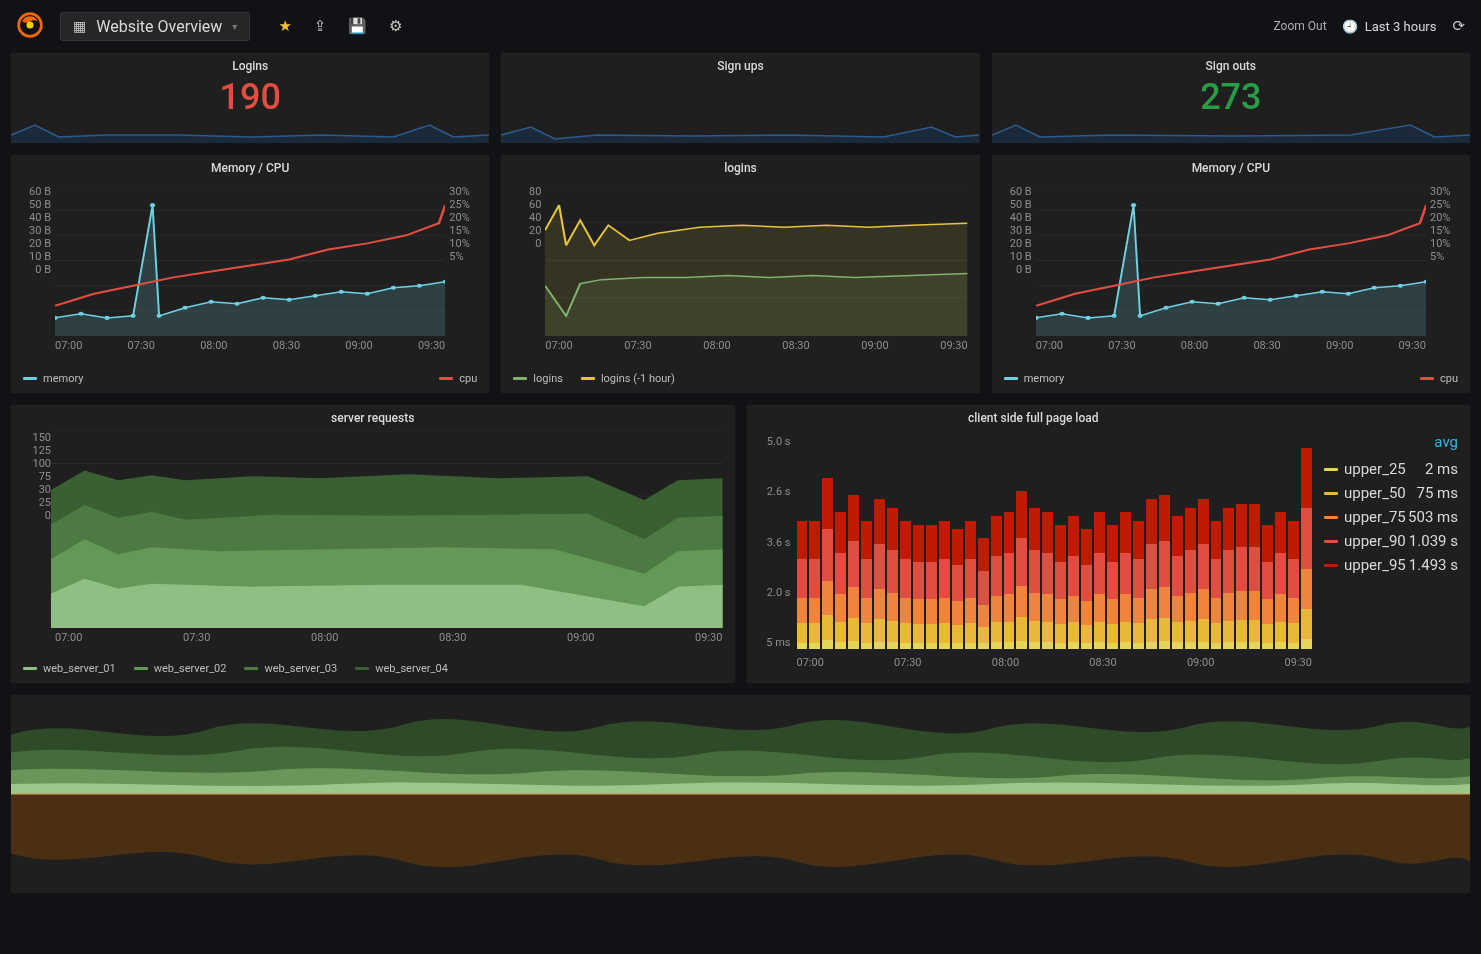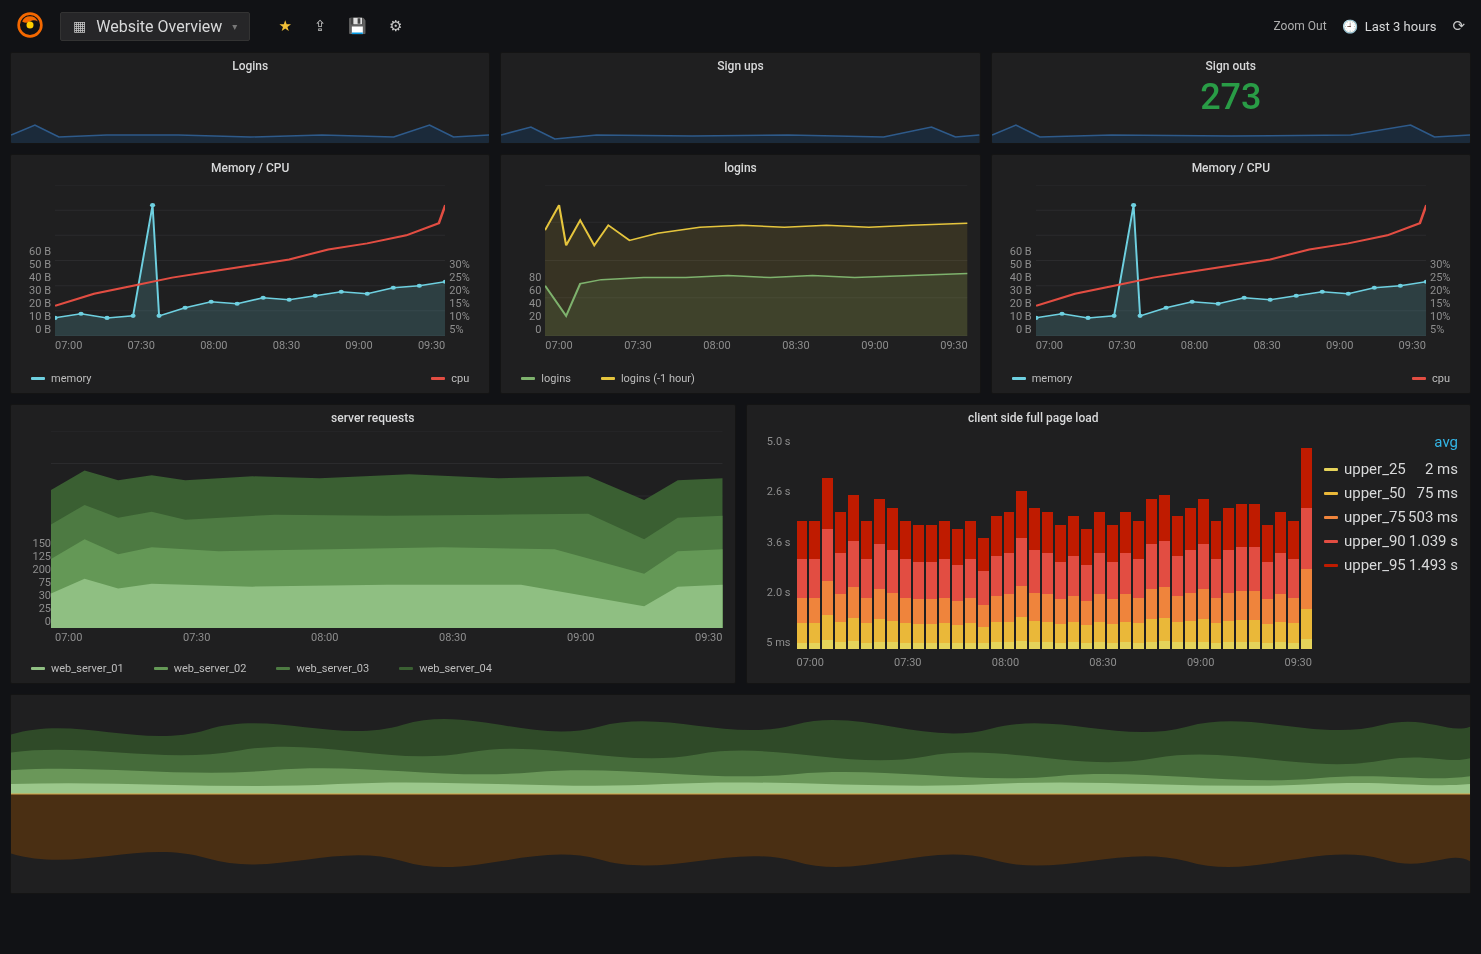--- a/index.html
+++ b/index.html
@@ -31,28 +31,28 @@
   .panel-title{text-align:center;font-weight:500;color:#d8d9da;font-size:12px;padding:6px 0 2px}
   .big-num{text-align:center;font-size:36px;font-weight:500;line-height:1}
   .big-red{color:var(--red)} .big-orange{color:var(--orange)} .big-green{color:var(--green)}
   .spark{width:100%;height:36px;display:block}
   .stat-panel{height:92px}
   .stat-num-wrap{position:absolute;left:0;right:0;top:26px;text-align:center}
   .stat-panel .spark{position:absolute;bottom:0}
 
   .chart-panel{height:240px;display:flex;flex-direction:column}
   .chart-body{flex:1;position:relative;padding:4px 10px 0 10px}
-  .axis-l,.axis-r{position:absolute;top:8px;bottom:32px;width:34px;display:flex;flex-direction:column;justify-content:flex-end;color:#8e8e8e;font-size:11px}
+  .axis-l,.axis-r{position:absolute;top:8px;bottom:32px;width:34px;display:flex;flex-direction:column;justify-content:flex-start;color:#8e8e8e;font-size:11px}
   .axis-l{left:6px;text-align:right}.axis-r{right:6px;text-align:left}
   .plot{position:absolute;left:44px;right:44px;top:8px;bottom:32px}
   .plot.no-right{right:12px}
   .plot svg{width:100%;height:100%}
   .xaxis{position:absolute;left:44px;right:44px;bottom:16px;display:flex;justify-content:space-between;color:#8e8e8e;font-size:11px}
   .xaxis.no-right{right:12px}
-  .legend{display:flex;gap:30px;padding:4px 20px 8px;color:#bdbdbd;font-size:11px;flex-wrap:wrap}
+  .legend{display:flex;gap:18px;padding:4px 12px 8px;color:#bdbdbd;font-size:11px;flex-wrap:wrap}
   .legend.split{justify-content:space-between}
   .legend .item{display:flex;align-items:center;gap:6px}
   .swatch{width:14px;height:3px;border-radius:1px}
 
   .tall-panel{height:280px;display:flex;flex-direction:column}
   .tall-body{flex:1;position:relative;padding:4px 10px 0 10px}
   .tall-body .plot{left:40px}
 
   .load-panel{height:280px;display:flex}
   .load-left{flex:1;position:relative}
@@ -101,20 +101,23 @@
     </span>
     <span class="refresh">⟳</span>
   </div>
 </div>
 
 <div class="grid">
 
   <div class="row row-3">
     <div class="panel stat-panel">
       <div class="panel-title">Logins</div>
+      <div class="stat-num-wrap">
+          <div class="big-num big-red">190</div>
+        </div>
       <svg class="spark" viewBox="0 0 400 36" preserveAspectRatio="none">
           <path d="M0,28 L20,18 L40,30 L80,28 L140,28 L200,30 L260,28 L320,30 L350,18 L370,30 L400,28 L400,36 L0,36 Z" fill="#1b2a3a"></path>
           <path d="M0,28 L20,18 L40,30 L80,28 L140,28 L200,30 L260,28 L320,30 L350,18 L370,30 L400,28" fill="none" stroke="#2e5a8a" stroke-width="1.5"></path>
         </svg>
     </div>
     <div class="panel stat-panel">
       <div class="panel-title">Sign ups</div>
       <svg class="spark" viewBox="0 0 400 36" preserveAspectRatio="none">
           <path d="M0,28 L25,20 L45,32 L80,28 L160,29 L240,28 L320,30 L360,20 L380,30 L400,28 L400,36 L0,36 Z" fill="#1b2a3a"></path>
           <path d="M0,28 L25,20 L45,32 L80,28 L160,29 L240,28 L320,30 L360,20 L380,30 L400,28" fill="none" stroke="#2e5a8a" stroke-width="1.5"></path>
@@ -332,21 +335,21 @@
     </div>
   </div>
 
   <div class="row row-2">
     <div class="panel tall-panel">
       <div class="panel-title">server requests</div>
       <div class="tall-body">
         <div class="axis-l" style="top:4px;bottom:30px">
             <span>150</span>
             <span>125</span>
-            <span>200</span>
+            <span>100</span>
             <span>75</span>
             <span>30</span>
             <span>25</span>
             <span>0</span>
           </div>
         <div class="plot no-right" style="top:4px;bottom:30px">
           <svg viewBox="0 0 600 200" preserveAspectRatio="none">
             <g stroke="#2b2b2d">
                 <line x1="0" y1="0" x2="600" y2="0"></line>
                 <line x1="0" y1="33" x2="600" y2="33"></line>

